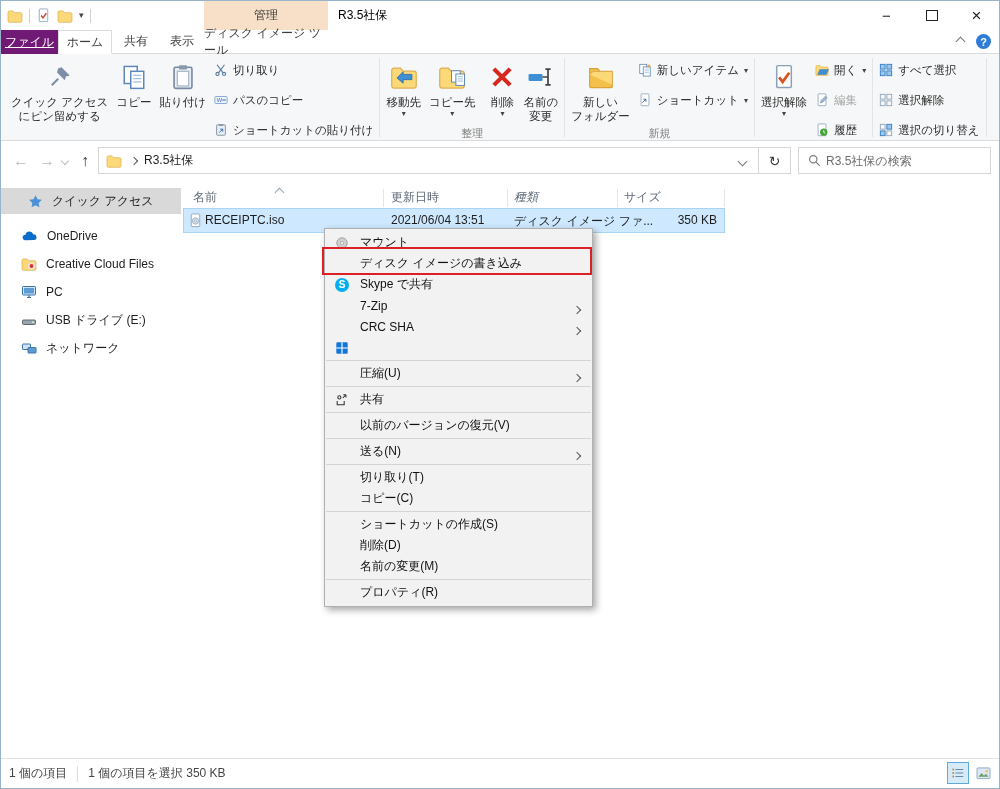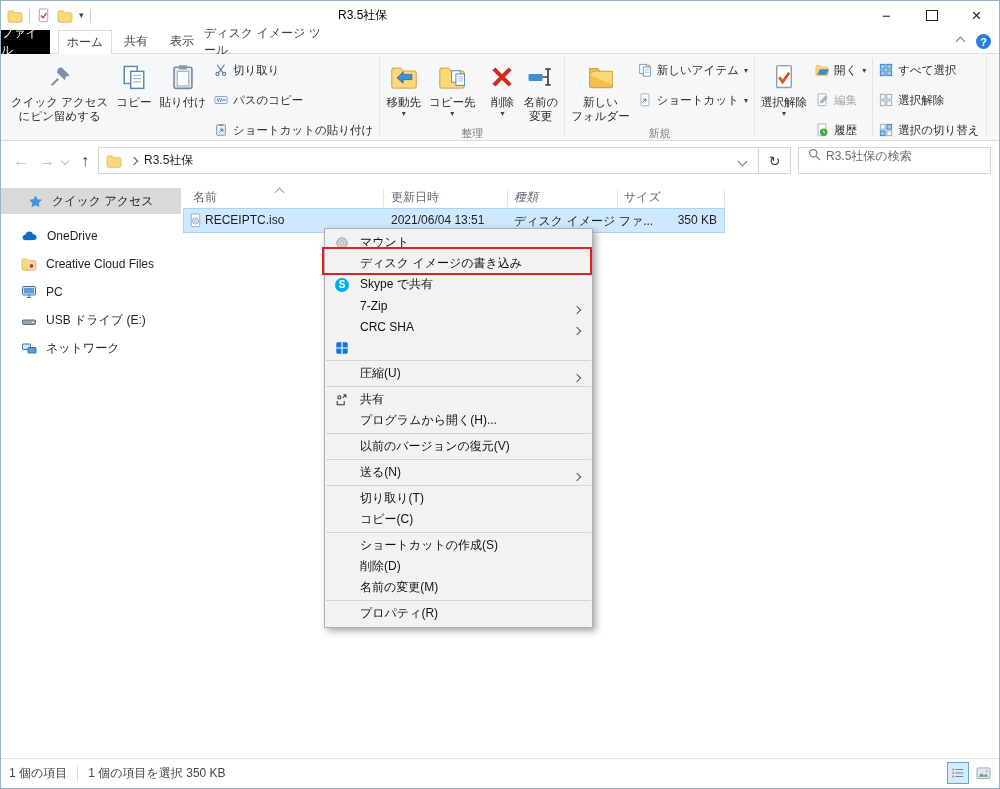--- a/index.html
+++ b/index.html
@@ -13,21 +13,21 @@
   .qat-drop{font-size:9px;color:#444;line-height:1;}
   .ctx-header{position:absolute;left:203px;top:0;width:124px;height:29px;background:#f8e0c8;
     display:flex;align-items:center;justify-content:center;color:#3c3c3c;}
   .win-title{position:absolute;left:337px;top:0;height:29px;display:flex;align-items:center;color:#000;}
   .win-controls{position:absolute;right:0;top:0;display:flex;}
   .wc{width:45px;height:29px;display:flex;align-items:center;justify-content:center;color:#222;font-size:15px;}
   .wc-maxbox{width:10px;height:9px;border:1px solid #222;display:inline-block;}
   
   .tabrow{position:absolute;top:29px;left:0;right:0;height:24px;background:#fff;border-bottom:1px solid #dadbdc;box-sizing:border-box;}
   .tab{position:absolute;top:0;height:23px;display:flex;align-items:center;justify-content:center;color:#3c3c3c;}
-  .tab-file{left:0;width:49px;background:#000000;color:#fff;height:24px;}
+  .tab-file{left:0;width:57px;background:#701a75;color:#fff;height:24px;text-decoration:underline;}
   .tab-home{left:57px;width:54px;background:#fff;border:1px solid #dadbdc;border-bottom:1px solid #fff;height:24px;box-sizing:border-box;}
   .tab-share{left:111px;width:48px;}
   .tab-view{left:159px;width:44px;}
   .tab-manage{left:203px;width:124px;}
   .ribbon-extras{position:absolute;right:8px;top:4px;display:flex;align-items:center;gap:12px;}
   .chev{display:inline-block;width:6px;height:6px;border-right:1.5px solid #777;border-bottom:1.5px solid #777;}
   .chev.up{transform:rotate(-135deg);}
   .chev.right{transform:rotate(-45deg);width:5px;height:5px;border-color:#555;}
   .chev.down{transform:rotate(45deg);}
   .help-circle{width:15px;height:15px;border-radius:50%;background:#2e7cd6;color:#fff;font-size:11px;
@@ -47,21 +47,21 @@
   .smallbtn{display:flex;align-items:center;gap:5px;height:20px;font-size:11.5px;color:#2b2b2b;white-space:nowrap;}
   .smallbtn.disabled{color:#a8a8a8;}
   
   .navrow{position:absolute;top:140px;left:0;right:0;height:39px;background:#fff;}
   .navbtn{position:absolute;top:7px;width:24px;height:25px;display:flex;align-items:center;justify-content:center;
     color:#bdbdbd;font-size:16px;}
   .addrbox{position:absolute;left:97px;top:6px;width:693px;height:27px;border:1px solid #d6d6d6;
     display:flex;align-items:center;box-sizing:border-box;background:#fff;}
   .addr-div{width:1px;height:100%;background:#d6d6d6;}
   .searchbox{position:absolute;left:797px;top:6px;width:193px;height:27px;border:1px solid #d6d6d6;
-    display:flex;align-items:flex-start;gap:3px;padding-left:9px;box-sizing:border-box;background:#fff;}
+    display:flex;align-items:center;gap:3px;padding-left:9px;box-sizing:border-box;background:#fff;}
   .searchbox input{border:none;outline:none;font-family:inherit;font-size:12px;color:#555;width:150px;background:transparent;}
   .searchbox input::placeholder{color:#6d6d6d;opacity:1;}
   
   .sidebar{position:absolute;top:179px;left:0;width:180px;bottom:30px;background:#fff;}
   .sideitem{display:flex;align-items:center;gap:9px;height:28px;padding-left:20px;white-space:nowrap;}
   .sideitem.qa{padding-left:27px;height:26px;margin-top:8px;margin-bottom:8px;}
   .sideitem.selected{background:#d9d9d9;}
   .content{position:absolute;top:179px;left:180px;right:0;bottom:30px;background:#fff;}
   .cols-header{position:absolute;top:6px;left:0;right:0;height:22px;color:#5f6a78;}
   .colh{position:absolute;top:3px;}
@@ -118,20 +118,21 @@
       <svg width="15" height="15" viewBox="0 0 16 16">
           <use href="#sym-page"></use>
           <path d="M5.5 8l2 2.5 3.5-5" stroke="#c4452b" stroke-width="1.6" fill="none"></path>
         </svg>
       <svg width="16" height="16" viewBox="0 0 16 16">
           <use href="#sym-folder"></use>
         </svg>
       <span class="qat-drop">▾</span>
       <div class="qat-sep"></div>
     </div>
+    <div class="ctx-header">管理</div>
     <div class="win-title">R3.5社保</div>
     <div class="win-controls">
       <div class="wc">−</div>
       <div class="wc">
           <span class="wc-maxbox"></span>
         </div>
       <div class="wc" style="font-size:17px;">×</div>
     </div>
   </div>
 
@@ -523,23 +524,20 @@
     <div class="menu-sep"></div>
     <div class="mitem">
       <span class="micon">
           <svg width="14" height="14" viewBox="0 0 16 16" fill="none" stroke="#333" stroke-width="1.2">
             <path d="M2.5 9v4.5h8V9"></path>
             <path d="M9 5.5L12.5 2m0 0v3m0-3h-3"></path>
             <circle cx="5" cy="5" r="1.8"></circle>
           </svg>
         </span>
       <span>共有</span>
-    </div>
-    <div class="mitem">
-      <span>プログラムから開く(H)...</span>
     </div>
     <div class="menu-sep"></div>
     <div class="mitem">
       <span>以前のバージョンの復元(V)</span>
     </div>
     <div class="menu-sep"></div>
     <div class="mitem">
       <span>送る(N)</span>
       <span class="subarrow"><span class="chev right"></span></span>
     </div>

